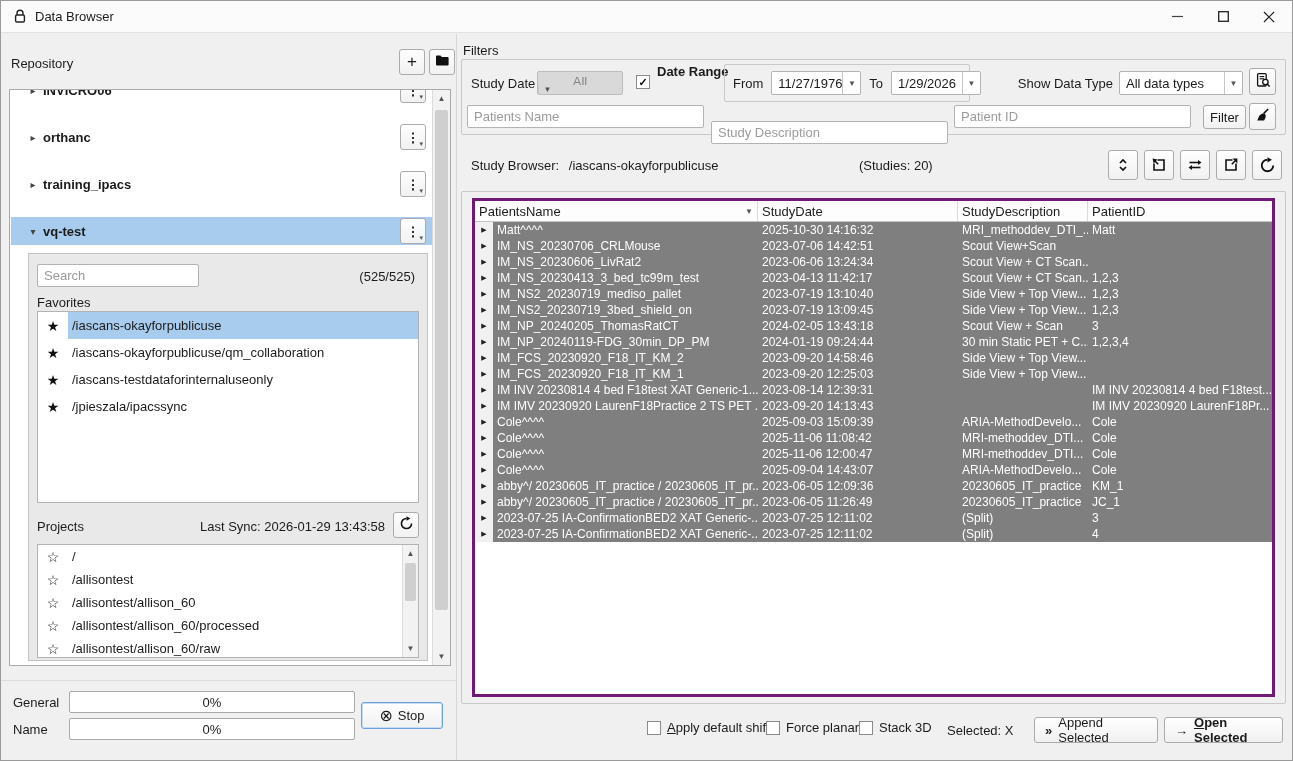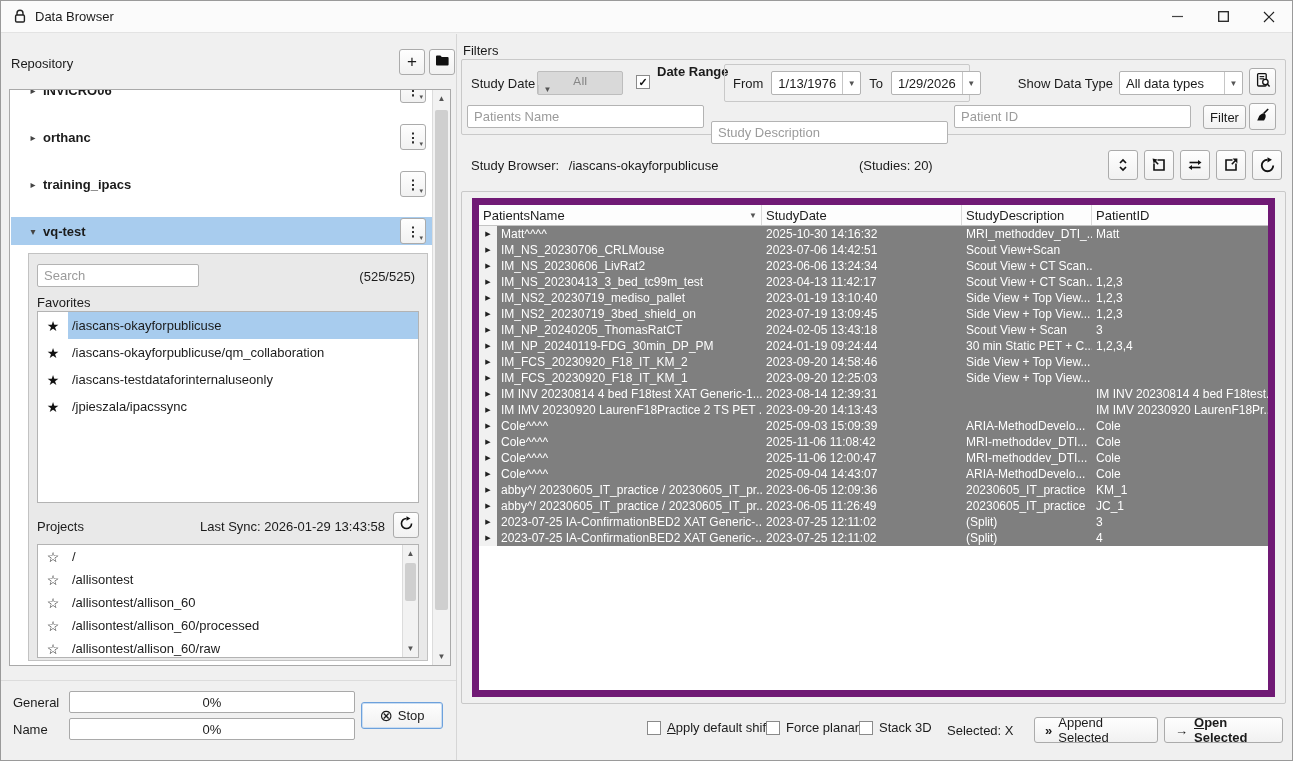--- a/index.html
+++ b/index.html
@@ -70,21 +70,21 @@
   .fromto-box{position:absolute;left:723px;top:63px;width:246px;height:38px;border:1px solid #c9c9c9;border-radius:2px;
     display:flex;align-items:center;padding:0 8px;gap:8px;}
   .iconbtn{width:27px;height:27px;}
 
   
   .toolbtn{width:30px;height:30px;}
   .toolbtn svg{display:block;}
 
   
   .table-frame{position:absolute;left:460px;top:190px;width:825px;height:513px;border:1px solid #c9c9c9;border-radius:2px;}
-  .stable{position:absolute;left:10px;top:6px;right:10px;bottom:6px;background:#fff;border:7px solid #701a75;overflow:hidden;}
+  .stable{position:absolute;left:10px;top:6px;right:10px;bottom:6px;background:#fff;border:3px solid #701a75;overflow:hidden;}
   .thead{display:flex;height:21px;background:#fdfdfd;border-bottom:1px solid #c4c4c4;}
   .th{position:relative;padding:3px 4px;font-size:13px;border-right:1px solid #dadada;white-space:nowrap;overflow:hidden;}
   .th.c1{width:283px;}.th.c2{width:200px;}.th.c3{width:130px;}.th.c4{flex:1;border-right:none;}
   .sorticon{position:absolute;right:4px;top:6px;font-size:8px;color:#555;}
   .trow{display:flex;height:16px;background:#7f7f7f;color:#fff;font-size:12px;line-height:16px;white-space:nowrap;}
   .gut{width:18px;flex:none;background:#f1f1f1;color:#222;font-size:7px;text-align:center;line-height:16px;}
   .tc{padding:0 4px;overflow:hidden;flex:none;}
   .tc.c1{width:265px;}.tc.c2{width:200px;}.tc.c3{width:130px;}.tc.c4{flex:1;}
 
   
@@ -255,21 +255,21 @@
   <div class="combo disabled abs" style="left:536px;top:70px;width:86px;height:24px;">
     <span class="val">All</span>
     <span class="arr">▼</span>
   </div>
   <span class="cb-box abs" style="left:635px;top:74px;">✓</span>
   <div class="abs" style="left:656px;top:63px;font-weight:bold;">Date Range</div>
 
   <div class="fromto-box">
     <span>From</span>
     <div class="combo" style="width:90px;height:24px;">
-      <span class="val">1/13/1976</span>
+      <span class="val">11/27/1976</span>
       <span class="arr">▼</span>
     </div>
     <span>To</span>
     <div class="combo" style="width:90px;height:24px;">
       <span class="val">1/29/2026</span>
       <span class="arr">▼</span>
     </div>
   </div>
 
   <div class="abs" style="left:1000px;top:75px;width:112px;text-align:right;">Show Data Type</div>
@@ -384,21 +384,21 @@
           <div class="trow">
             <span class="gut">▶</span>
             <span class="tc c1">IM_NS_20230413_3_bed_tc99m_test</span>
             <span class="tc c2">2023-04-13 11:42:17</span>
             <span class="tc c3">Scout View + CT Scan...</span>
             <span class="tc c4">1,2,3</span>
           </div>
           <div class="trow">
             <span class="gut">▶</span>
             <span class="tc c1">IM_NS2_20230719_mediso_pallet</span>
-            <span class="tc c2">2023-01-19 13:10:40</span>
+            <span class="tc c2">2023-07-19 13:10:40</span>
             <span class="tc c3">Side View + Top View...</span>
             <span class="tc c4">1,2,3</span>
           </div>
           <div class="trow">
             <span class="gut">▶</span>
             <span class="tc c1">IM_NS2_20230719_3bed_shield_on</span>
             <span class="tc c2">2023-07-19 13:09:45</span>
             <span class="tc c3">Side View + Top View...</span>
             <span class="tc c4">1,2,3</span>
           </div>

